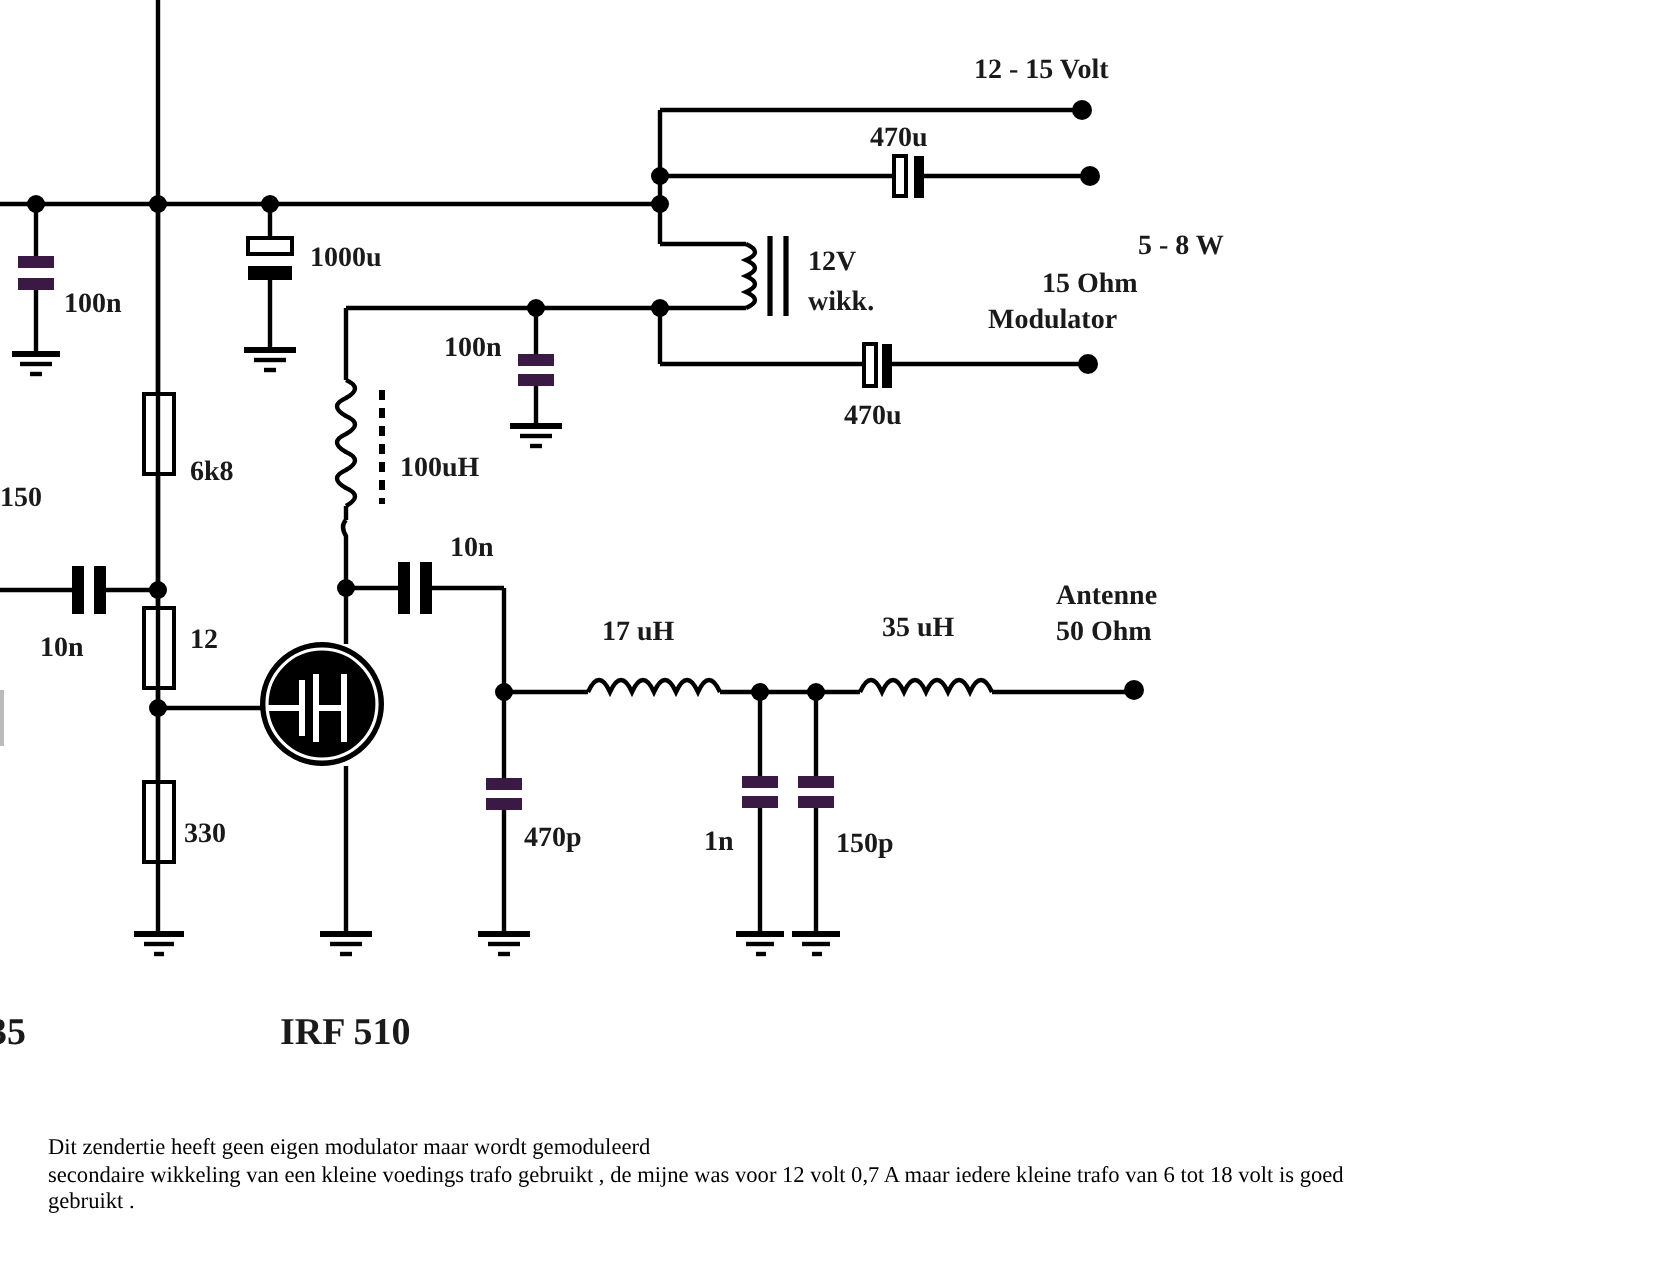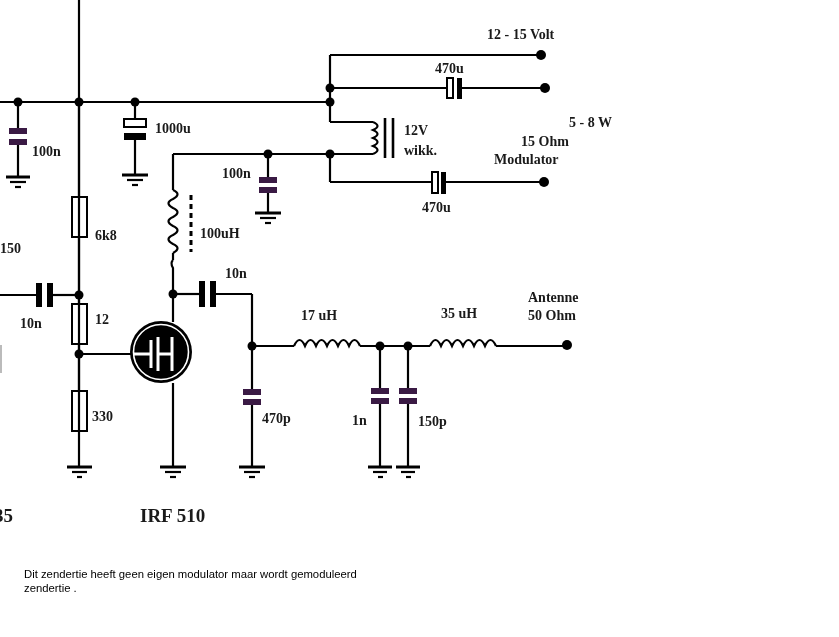--- a/index.html
+++ b/index.html
@@ -4,21 +4,21 @@
 <style>
   html, body { margin: 0; padding: 0; background: #ffffff; }
   body { width: 839px; height: 637px; position: relative; overflow: hidden; }
   #schematic { position: absolute; left: 0; top: 0; width: 839px; height: 560px; }
   .w { stroke: #000; stroke-width: 2.2; fill: none; }
   .dot { fill: #000; }
   .capc { fill: #3a1a44; }
   .lbl { font-family: "Liberation Serif", serif; font-weight: bold; font-size: 14px; fill: #1a1a1a; }
   .lbl-big { font-family: "Liberation Serif", serif; font-weight: bold; font-size: 19px; fill: #1a1a1a; }
   #caption { position: absolute; left: 24px; top: 568px; width: 810px;
-             font-family: Liberation Sans, sans-serif; font-size: 11.3px; line-height: 13.5px; color: #000; }
+             font-family: Liberation Serif, serif; font-size: 11.3px; line-height: 13.5px; color: #000; }
   #caption div { white-space: nowrap; }
   .gray-mark { position: absolute; left: 0; top: 345px; width: 2px; height: 28px; background: #bbb; }
 </style>
 </head>
 <body>
 
 <svg id="schematic" viewBox="0 0 839 560">
 
   <g>
     <line class="w" x1="0" y1="102" x2="330" y2="102"></line>
@@ -220,14 +220,15 @@
   <text class="lbl" x="494" y="164">Modulator</text>
 
   <text class="lbl-big" x="-6" y="522">35</text>
   <text class="lbl-big" x="140" y="522">IRF 510</text>
 </svg>
 
 <div class="gray-mark"></div>
 
 <div id="caption">
   <div>Dit zendertie heeft geen eigen modulator maar wordt gemoduleerd</div>
-  <div>zendertie .</div>
+  <div>secondaire wikkeling van een kleine voedings trafo gebruikt , de mijne was voor 12 volt 0,7 A maar iedere kleine trafo van 6 tot 18 volt is goed</div>
+  <div>gebruikt .</div>
 </div>
 
 </body></html>

